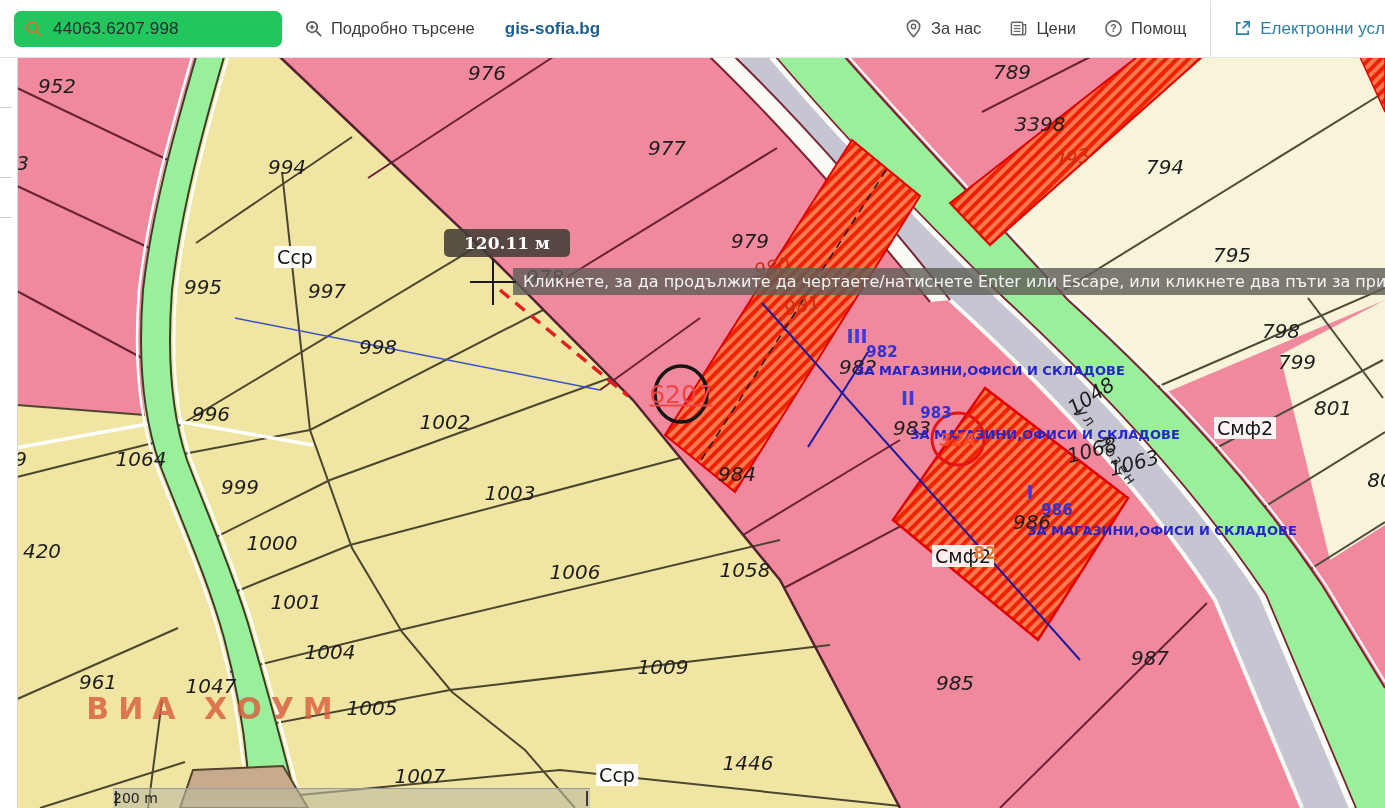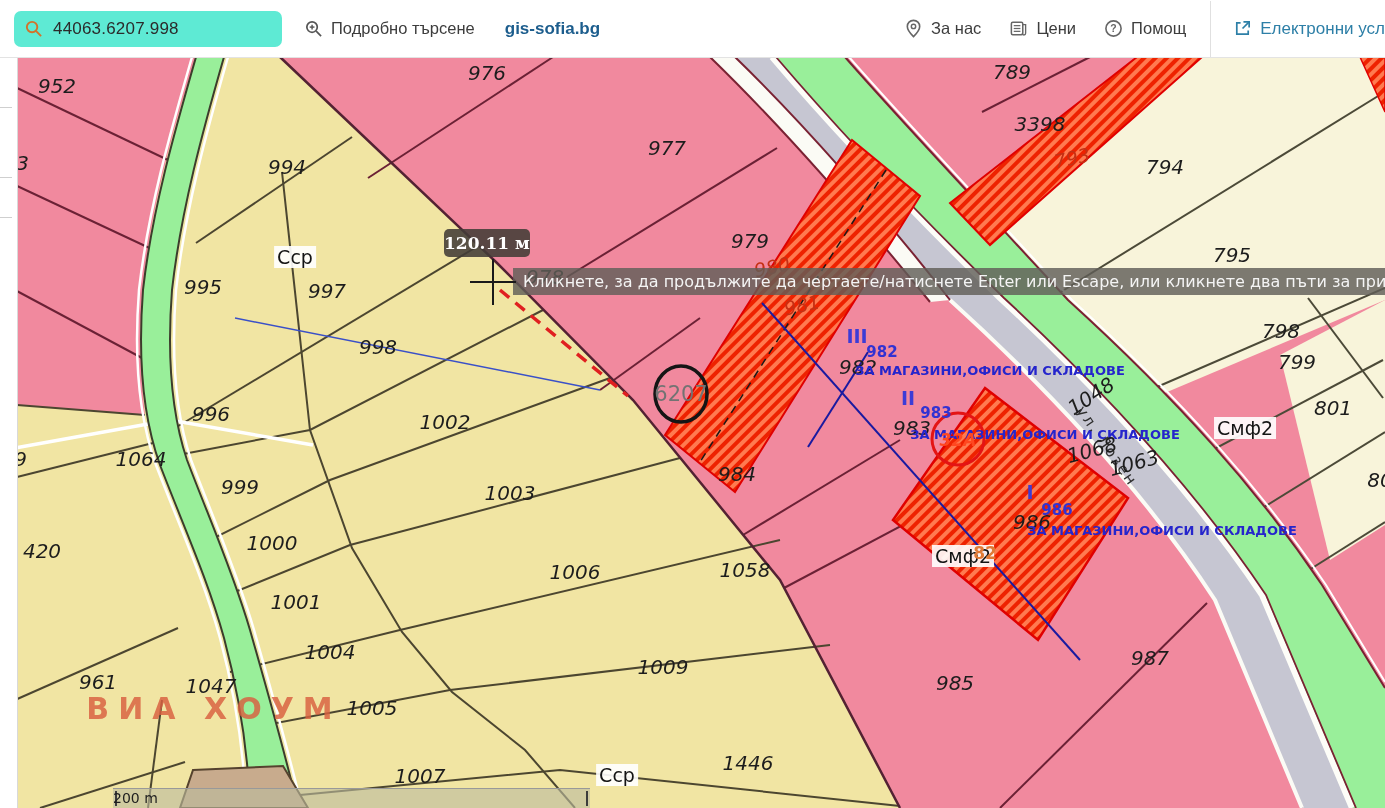--- a/index.html
+++ b/index.html
@@ -3,21 +3,21 @@
 <meta charset="utf-8">
 <style>
   html,body{margin:0;padding:0;}
   body{width:1385px;height:808px;overflow:hidden;position:relative;
        font-family:"Liberation Sans",sans-serif;background:#fff;}
 
   
   #toolbar{position:absolute;left:0;top:0;width:1385px;height:57px;background:#fff;
            border-bottom:1px solid #e3e3e3;display:flex;align-items:center;z-index:50;}
   #searchbox{display:flex;align-items:center;margin-left:14px;width:268px;height:36px;
-             background:#5eead4;border-radius:7px;padding:0 10px;box-sizing:border-box;}
+             background:#22c55e;border-radius:7px;padding:0 10px;box-sizing:border-box;}
   #searchbox .sv{font-size:17px;color:#2b2b2b;margin-left:10px;letter-spacing:.2px;}
   .tb-item{display:flex;align-items:center;gap:8px;font-size:16.5px;color:#3d3d3d;cursor:pointer;}
   #detailed{margin-left:22px;}
   #sitelink{margin-left:30px;font-weight:bold;font-size:17px;color:#1c5d8d;cursor:pointer;}
   #tb-right{margin-left:auto;display:flex;align-items:center;gap:28px;}
   #tb-divider{width:1px;height:56px;background:#e0e0e0;margin-left:24px;}
   #eservices{margin-left:22px;color:#2d7fa7;font-size:17px;white-space:nowrap;}
   .icon16{width:19px;height:19px;flex:0 0 auto;}
 
   
@@ -33,25 +33,25 @@
   .pn{font-style:italic;font-size:20px;color:#1d1d1d;}
   .red{font-style:italic;font-size:19px;color:#c53014;}
   .blue{font-size:15px;font-weight:bold;color:#3232d2;}
   .roman{font-size:19px;font-weight:bold;color:#3c3cd6;}
   .zone{font-size:13px;font-weight:bold;color:#2525cc;}
   .wl{font-size:19px;color:#141414;background:#ffffffe8;padding:0 3px;line-height:22px;}
   .of{font-size:17px;font-weight:bold;color:#e2control;color:#e07a35;}
   .street{font-size:15px;color:#2e2e2e;letter-spacing:2px;}
   .wm{font-size:30px;font-weight:bold;color:#d96040;letter-spacing:9px;opacity:.82;}
   .rn{font-size:17px;font-weight:bold;color:#ff4820;font-style:italic;}
-  .circ{font-size:21px;color:#737373;}
+  .circ{font-size:25px;color:#ef4444;text-decoration:underline;}
 
   
   #measure-label{position:absolute;left:444px;top:229px;z-index:20;background:rgba(66,60,55,.88);
-      color:#fff;font:bold 17px "DejaVu Serif",serif;padding:4px 0;border-radius:5px;}
+      color:#fff;font:bold 17px "DejaVu Serif",serif;padding:4px 20px;border-radius:5px;}
   #draw-tooltip{position:absolute;left:513px;top:268px;z-index:20;background:rgba(96,94,88,.82);
       color:#f4f4f4;font:16px "DejaVu Sans",sans-serif;padding:4px 10px;white-space:nowrap;width:max-content;}
   #crosshair{position:absolute;left:493px;top:282px;z-index:21;width:0;height:0;}
   #crosshair .h{position:absolute;left:-23px;top:-1px;width:46px;height:2px;background:#1a1a1a;}
   #crosshair .v{position:absolute;left:-1px;top:-23px;width:2px;height:46px;background:#1a1a1a;}
   #scalebar{position:absolute;left:113px;top:788px;width:477px;height:20px;z-index:15;
       background:rgba(187,187,158,.62);border-top:1px solid #999;}
   #scalebar .tick{position:absolute;top:2px;width:2px;height:15px;background:#3c3c3c;}
   #scalebar .t-l{left:2px;} #scalebar .t-r{right:2px;}
   #scalebar .sb-label{position:absolute;left:0;right:0;top:1px;text-align:left;

